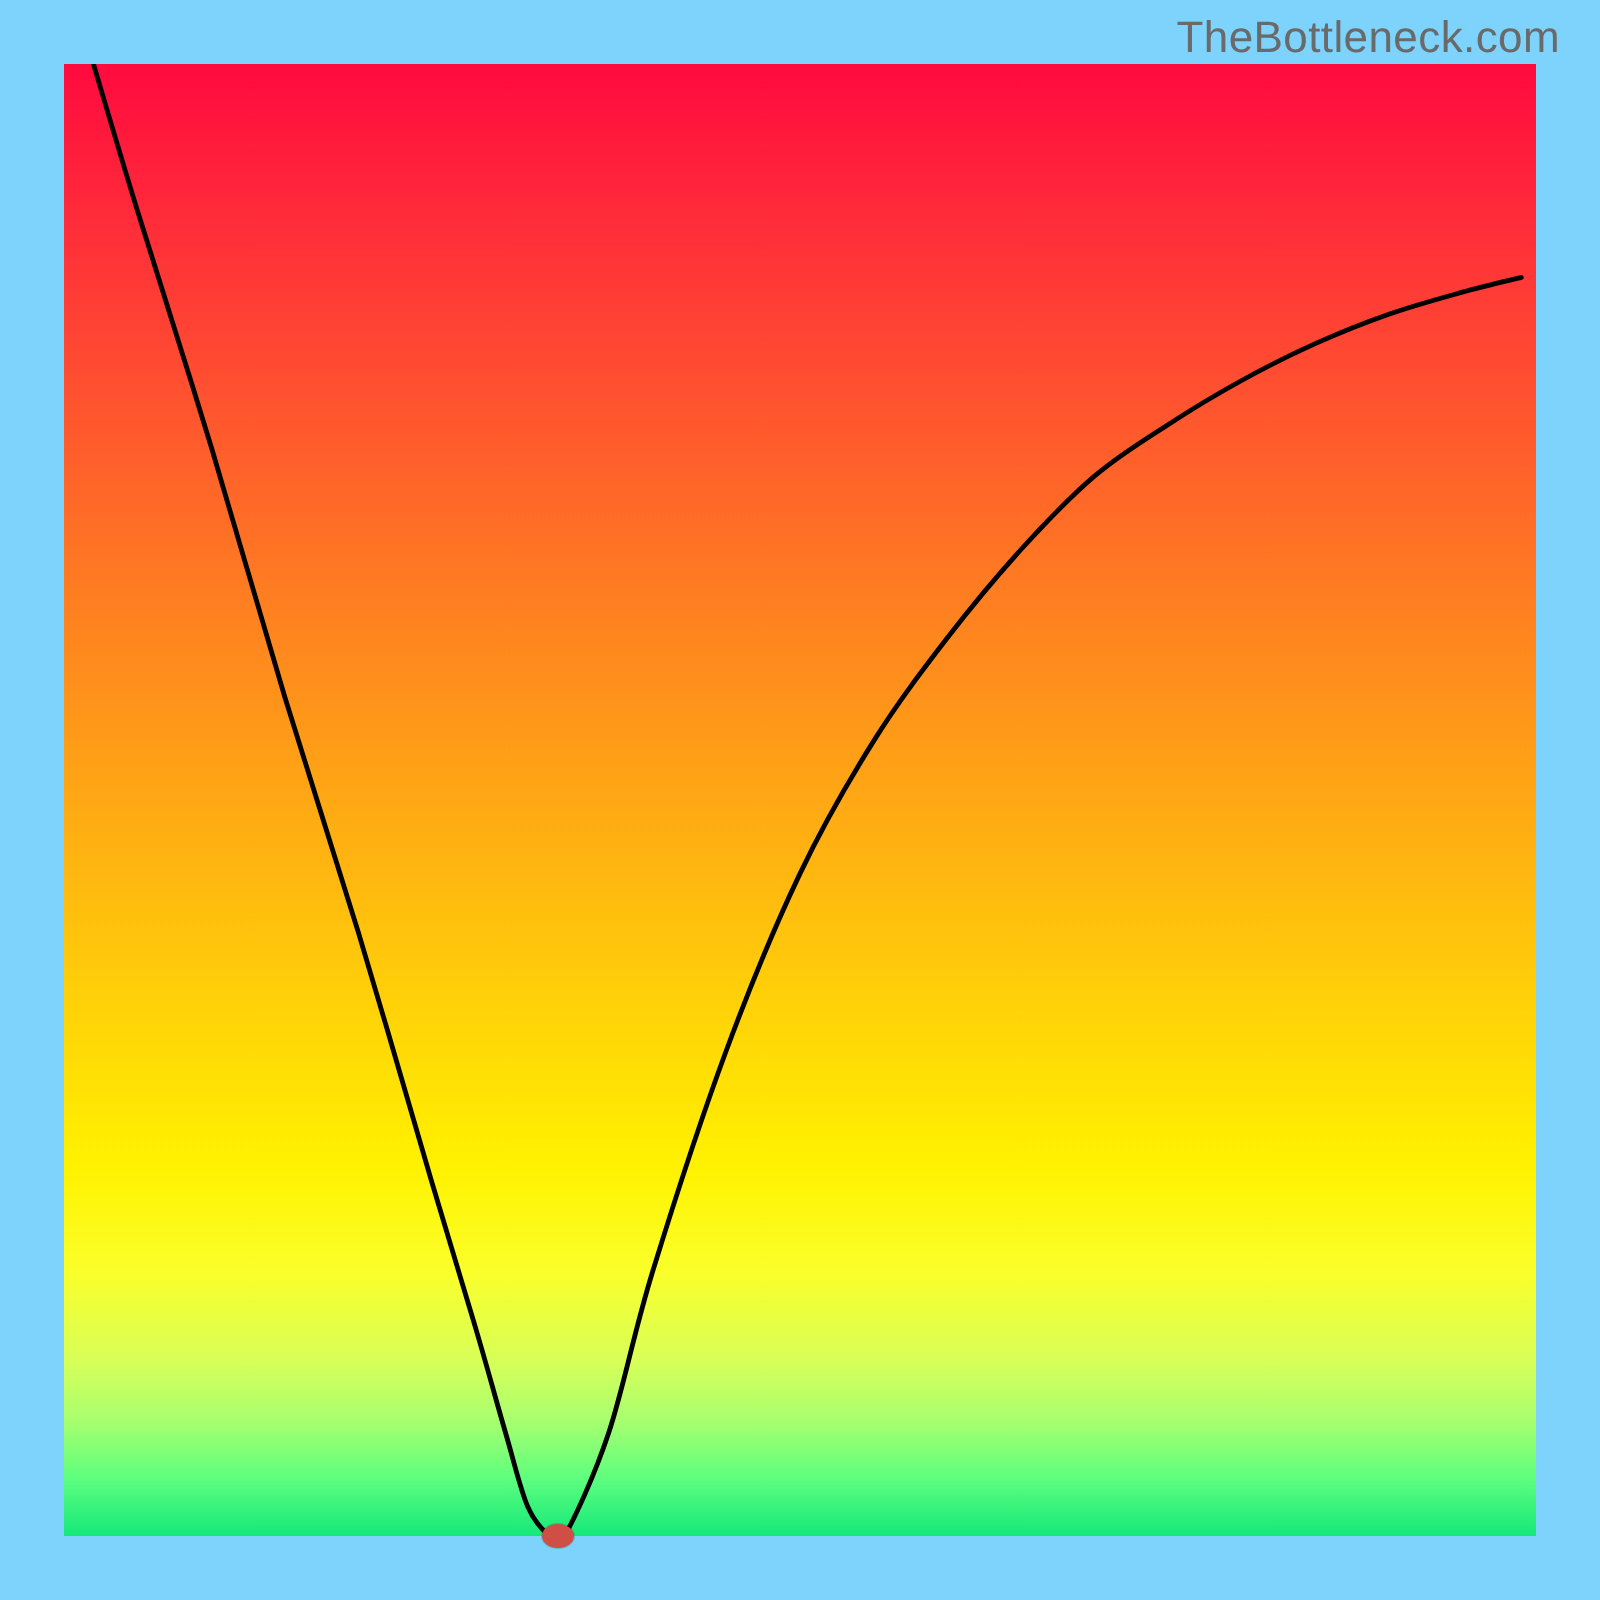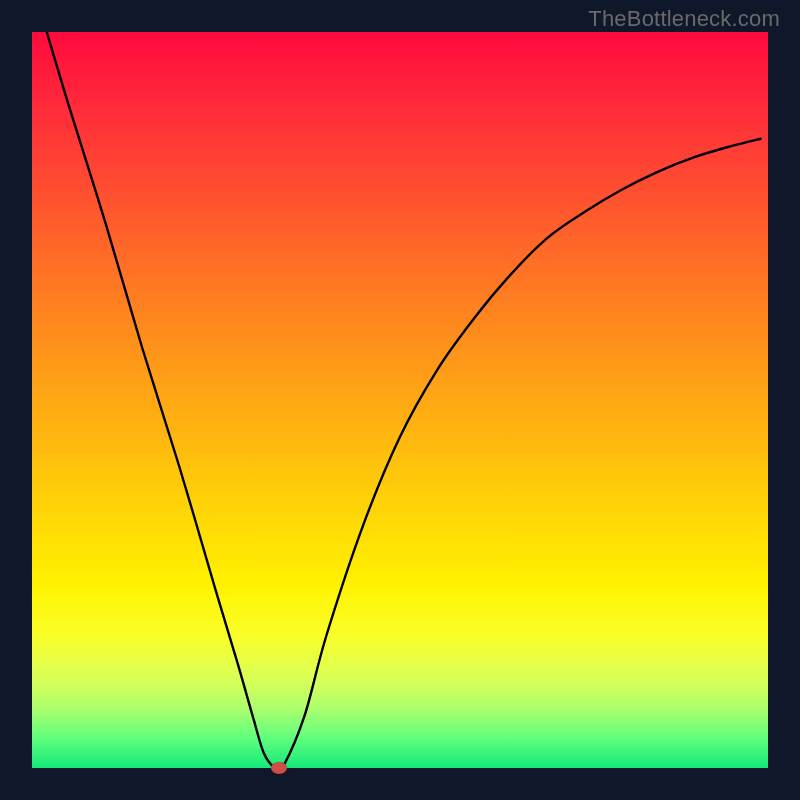--- a/index.html
+++ b/index.html
@@ -8,21 +8,21 @@
     width: 800px;
     height: 800px;
     background: #000;
     overflow: hidden;
     font-family: Arial, Helvetica, sans-serif;
   }
   .frame {
     position: relative;
     width: 800px;
     height: 800px;
-    background: #0f172a;
+    background: #7dd3fc;
   }
   .plot-area {
     position: absolute;
     left: 32px;
     top: 32px;
     width: 736px;
     height: 736px;
     background: linear-gradient(
       to bottom,
       #ff0a3e 0%,

